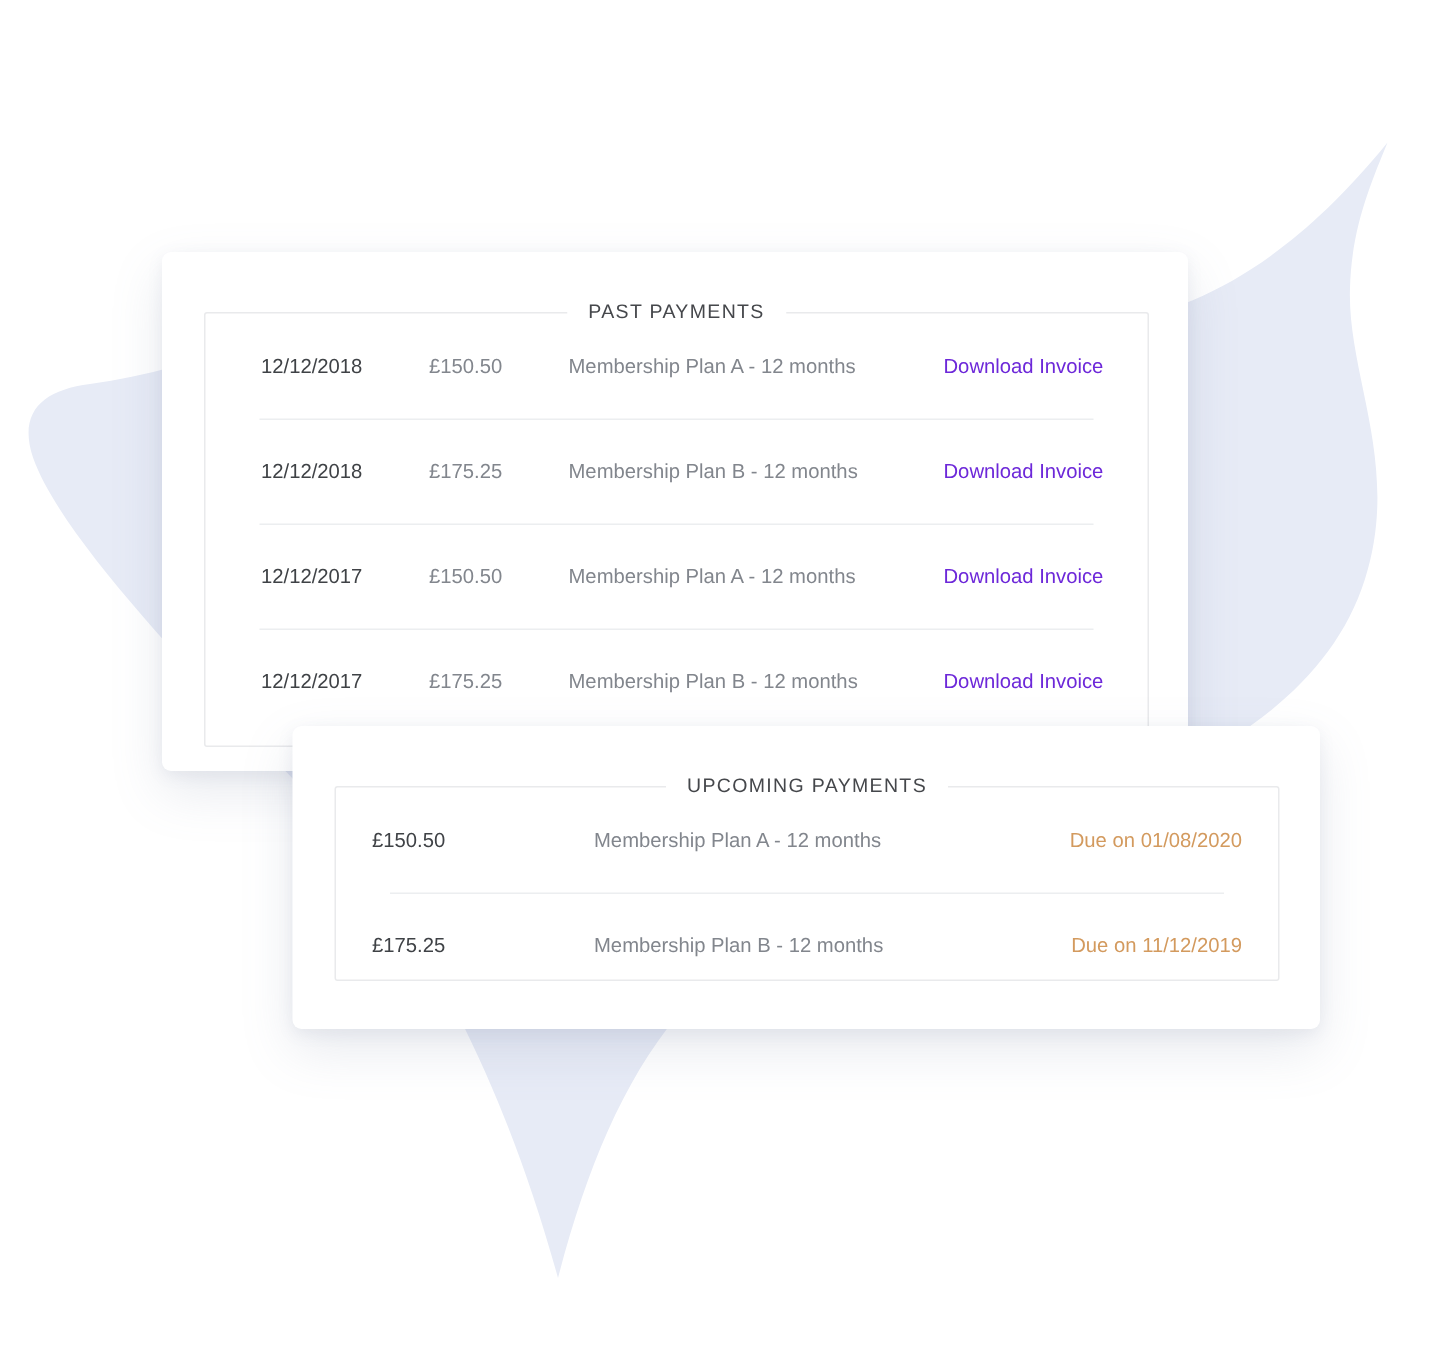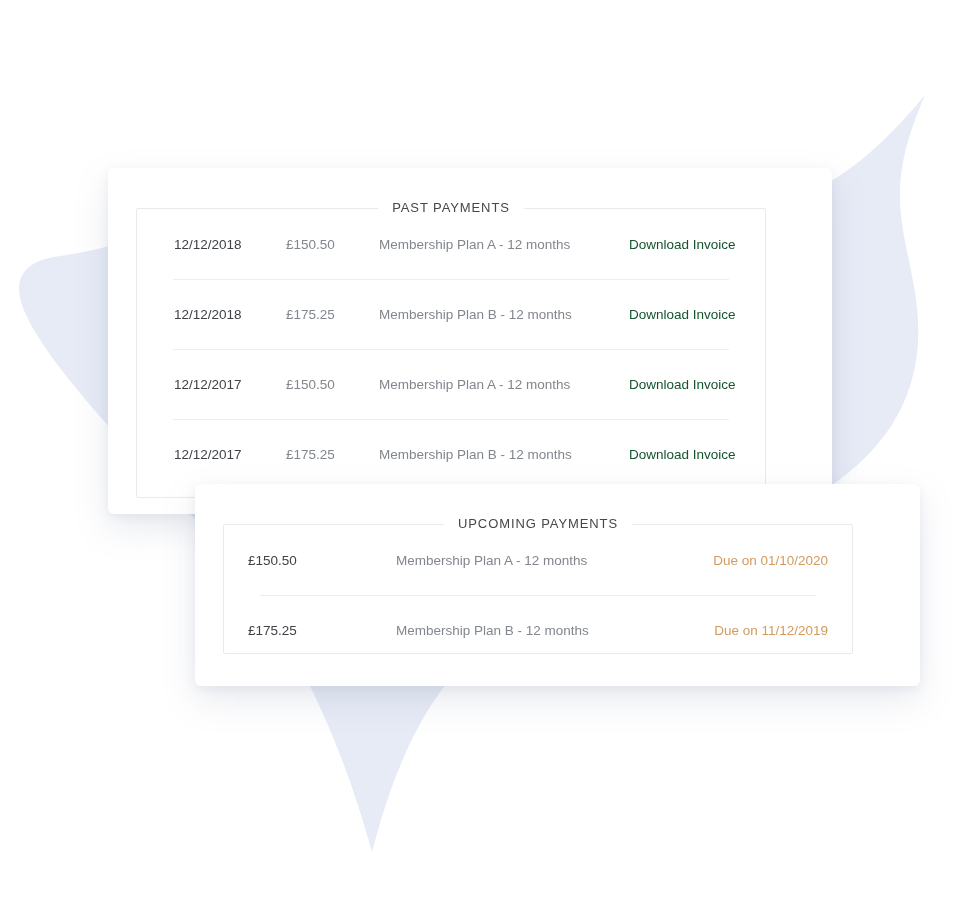--- a/index.html
+++ b/index.html
@@ -27,21 +27,20 @@
     pointer-events: none;
   }
 
   
   .card {
     position: absolute;
     background: #ffffff;
     border-radius: 6px;
     box-shadow: 0 14px 34px rgba(120, 130, 160, 0.17),
                 0 3px 10px rgba(120, 130, 160, 0.10);
-    padding-left: 40px;
   }
 
   #past-payments-card {
     left: 108px;
     top: 168px;
     width: 684px;
     height: 346px;
     z-index: 2;
   }
 
@@ -121,21 +120,21 @@
     top: 50%;
     transform: translateY(-50%);
     font-size: 13.5px;
     white-space: nowrap;
   }
 
   
   .past-row .c-date   { left: 37px;  color: #3f4246; }
   .past-row .c-amount { left: 149px; color: #82868d; }
   .past-row .c-desc   { left: 242px; color: #82868d; }
-  .past-row .c-action { left: 492px; color: #14532d; cursor: pointer; }
+  .past-row .c-action { left: 492px; color: #6d28d9; cursor: pointer; }
 
   
   .up-row .c-amount { left: 24px;  color: #3f4246; }
   .up-row .c-desc   { left: 172px; color: #82868d; }
   .up-row .c-due    { right: 24px; color: #d39a5e; }
 </style>
 </head>
 <body>
 
 <svg id="bg-decoration" viewBox="0 0 970 900" width="970" height="900" xmlns="http://www.w3.org/2000/svg">
@@ -198,21 +197,21 @@
 
   <div class="panel" id="upcoming-panel">
 
     <div class="panel-title">UPCOMING PAYMENTS</div>
 
     <div class="rows">
 
       <div class="row up-row" style="top:0px;">
         <span class="cell c-amount">£150.50</span>
         <span class="cell c-desc">Membership Plan A - 12 months</span>
-        <span class="cell c-due">Due on 01/10/2020</span>
+        <span class="cell c-due">Due on 01/08/2020</span>
       </div>
 
       <div class="row up-row" style="top:70px;">
         <span class="cell c-amount">£175.25</span>
         <span class="cell c-desc">Membership Plan B - 12 months</span>
         <span class="cell c-due">Due on 11/12/2019</span>
       </div>
 
     </div>
   </div>

